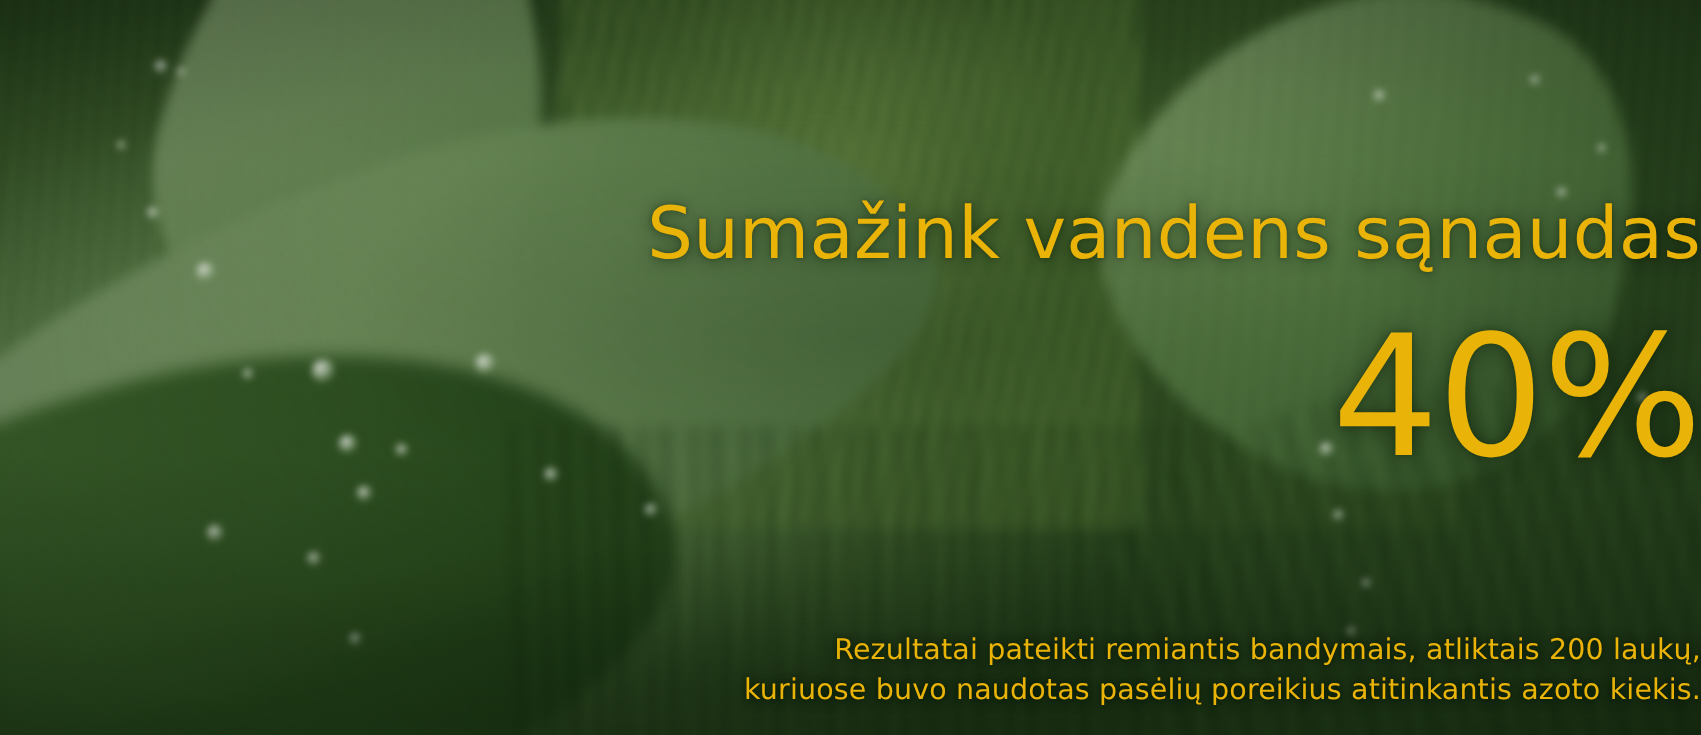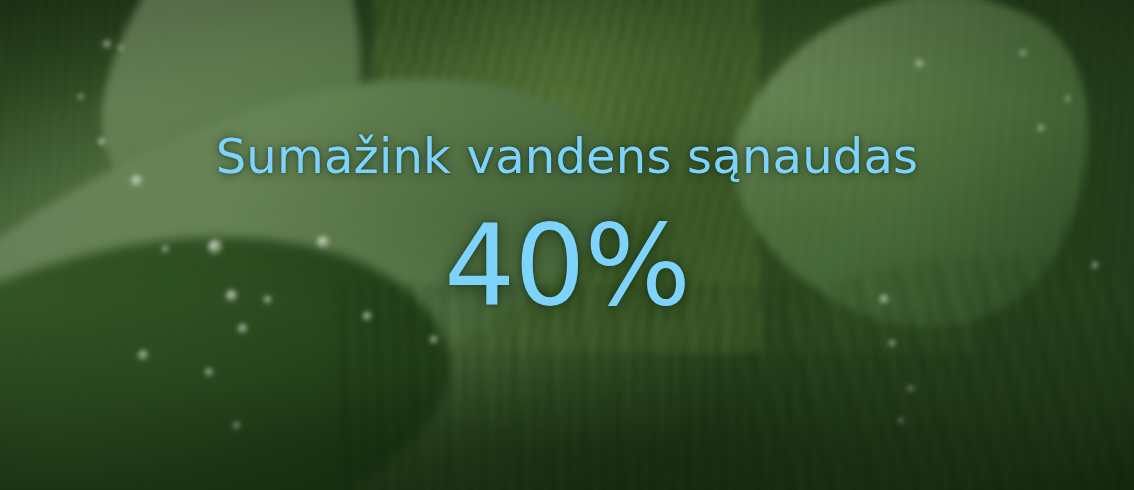--- a/index.html
+++ b/index.html
@@ -243,22 +243,22 @@
       radial-gradient(ellipse 46% 18% at 50% 92%, rgba(8,24,6,0.26) 0%, rgba(8,24,6,0.00) 100%);
     pointer-events: none;
   }
 
   
   .content {
     position: relative;
     z-index: 3;
     width: 100%;
     height: 100%;
-    text-align: center;
-    color: #7dd3fc;
+    text-align: right;
+    color: #eab308;
   }
 
   .headline {
     position: absolute;
     left: 0;
     right: 0;
     top: 131px;
     font-size: 48px;
     font-weight: 400;
     letter-spacing: 0.2px;
@@ -341,15 +341,19 @@
     <div class="vignette"></div>
     <div class="scrim"></div>
   </div>
 
   <div class="content">
 
     <div class="headline">Sumažink vandens sąnaudas</div>
 
     <div class="stat">40%</div>
 
+    <div class="footnote">
+      <span class="fn-line">Rezultatai pateikti remiantis bandymais, atliktais 200 laukų,</span>
+      <span class="fn-line">kuriuose buvo naudotas pasėlių poreikius atitinkantis azoto kiekis.</span>
+    </div>
 
   </div>
 </div>
 
 </body></html>

